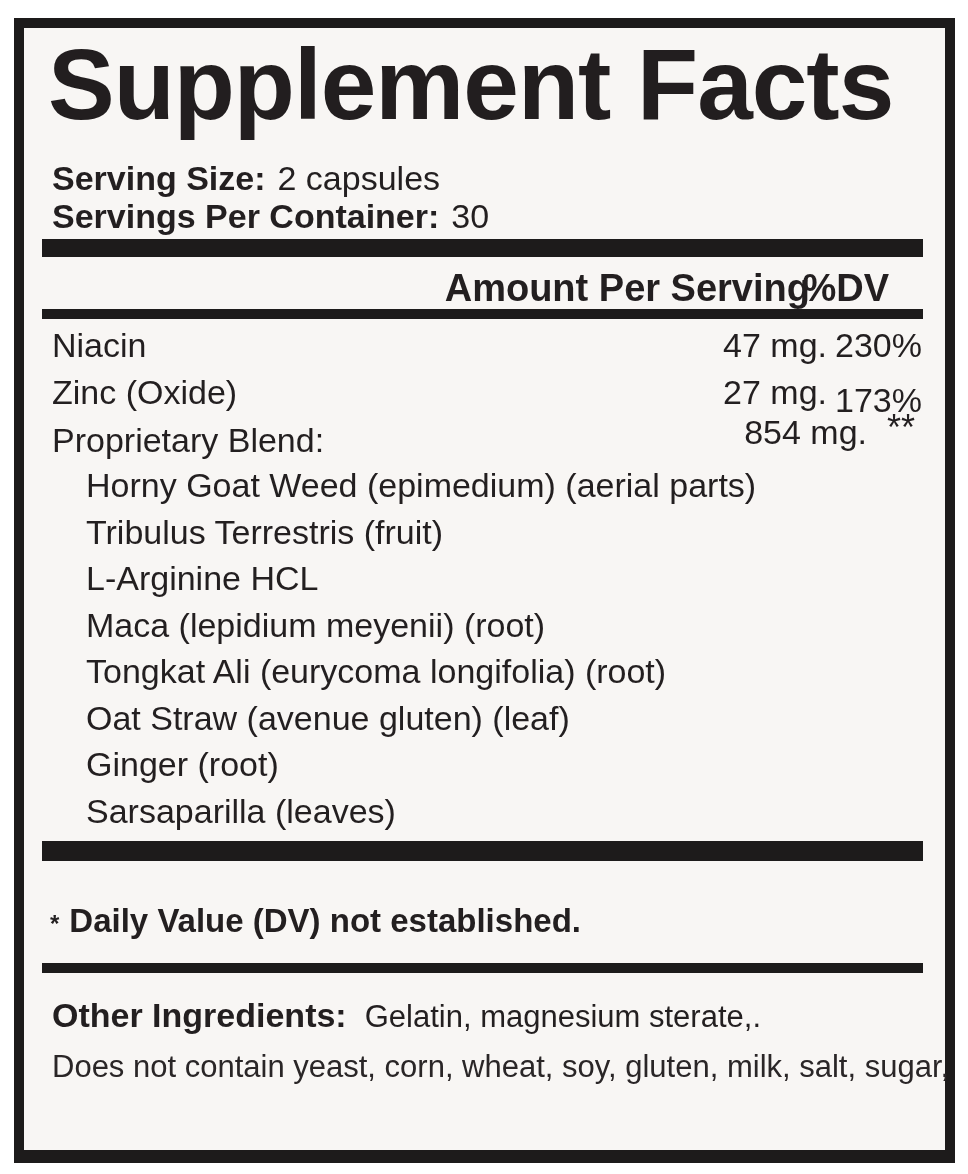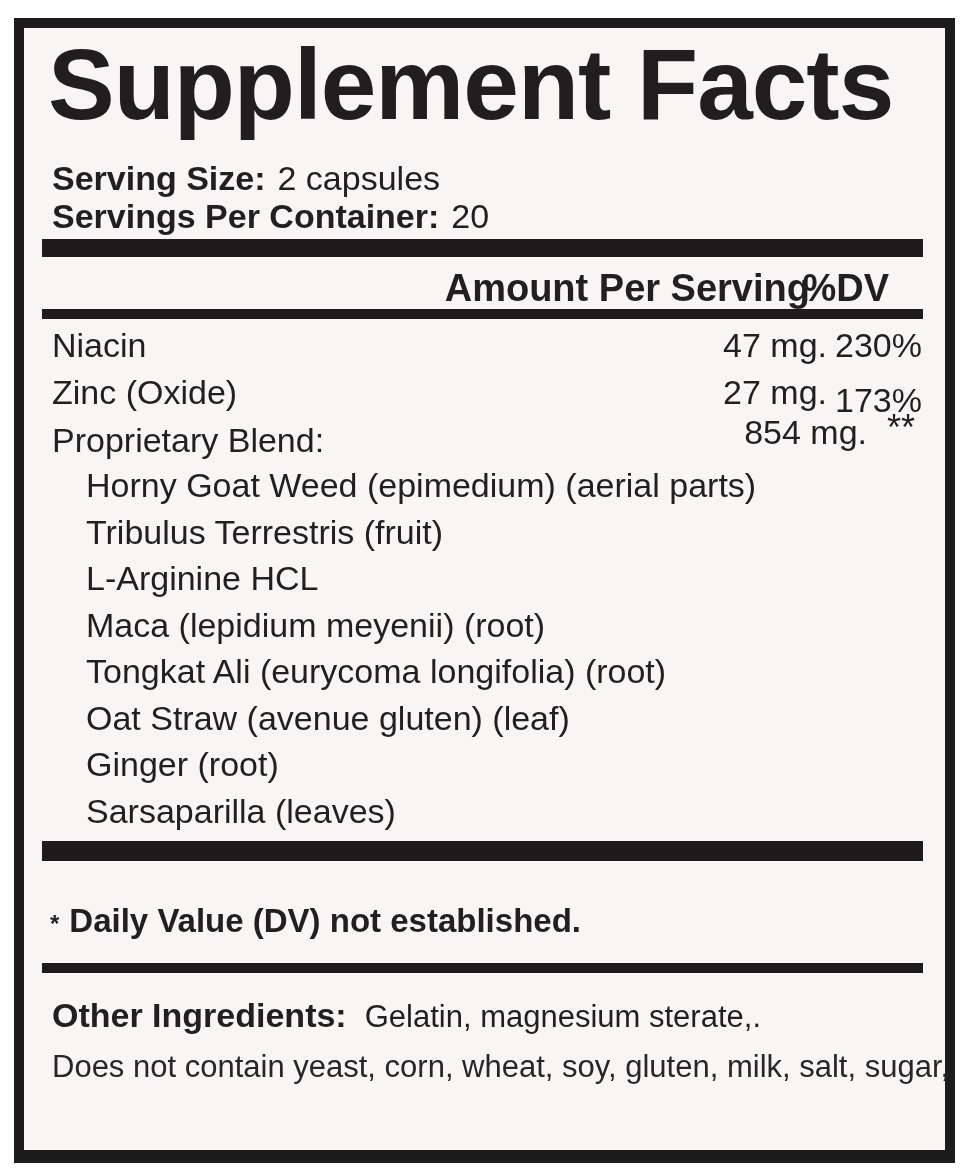--- a/index.html
+++ b/index.html
@@ -114,21 +114,21 @@
 <div class="page">
   <div class="frame">
 
     <h1 class="abs panel-title" style="margin:0;">Supplement Facts</h1>
 
     <div class="abs info-line" style="top:131px;">
       <span class="info-label">Serving Size:</span><span class="info-value">2 capsules</span>
     </div>
 
     <div class="abs info-line" style="top:169px;">
-      <span class="info-label">Servings Per Container:</span><span class="info-value">20</span>
+      <span class="info-label">Servings Per Container:</span><span class="info-value">30</span>
     </div>
 
     <div class="abs rule rule-thick" style="top:211px;"></div>
 
     <div class="abs col-header" style="top:243px; right:135px;">Amount Per Serving</div>
     <div class="abs col-header" style="top:243px; right:56px;">%DV</div>
 
     <div class="abs rule rule-thin" style="top:281px;"></div>
 
     <div class="abs nutrient-name" style="top:297px;">Niacin</div>

